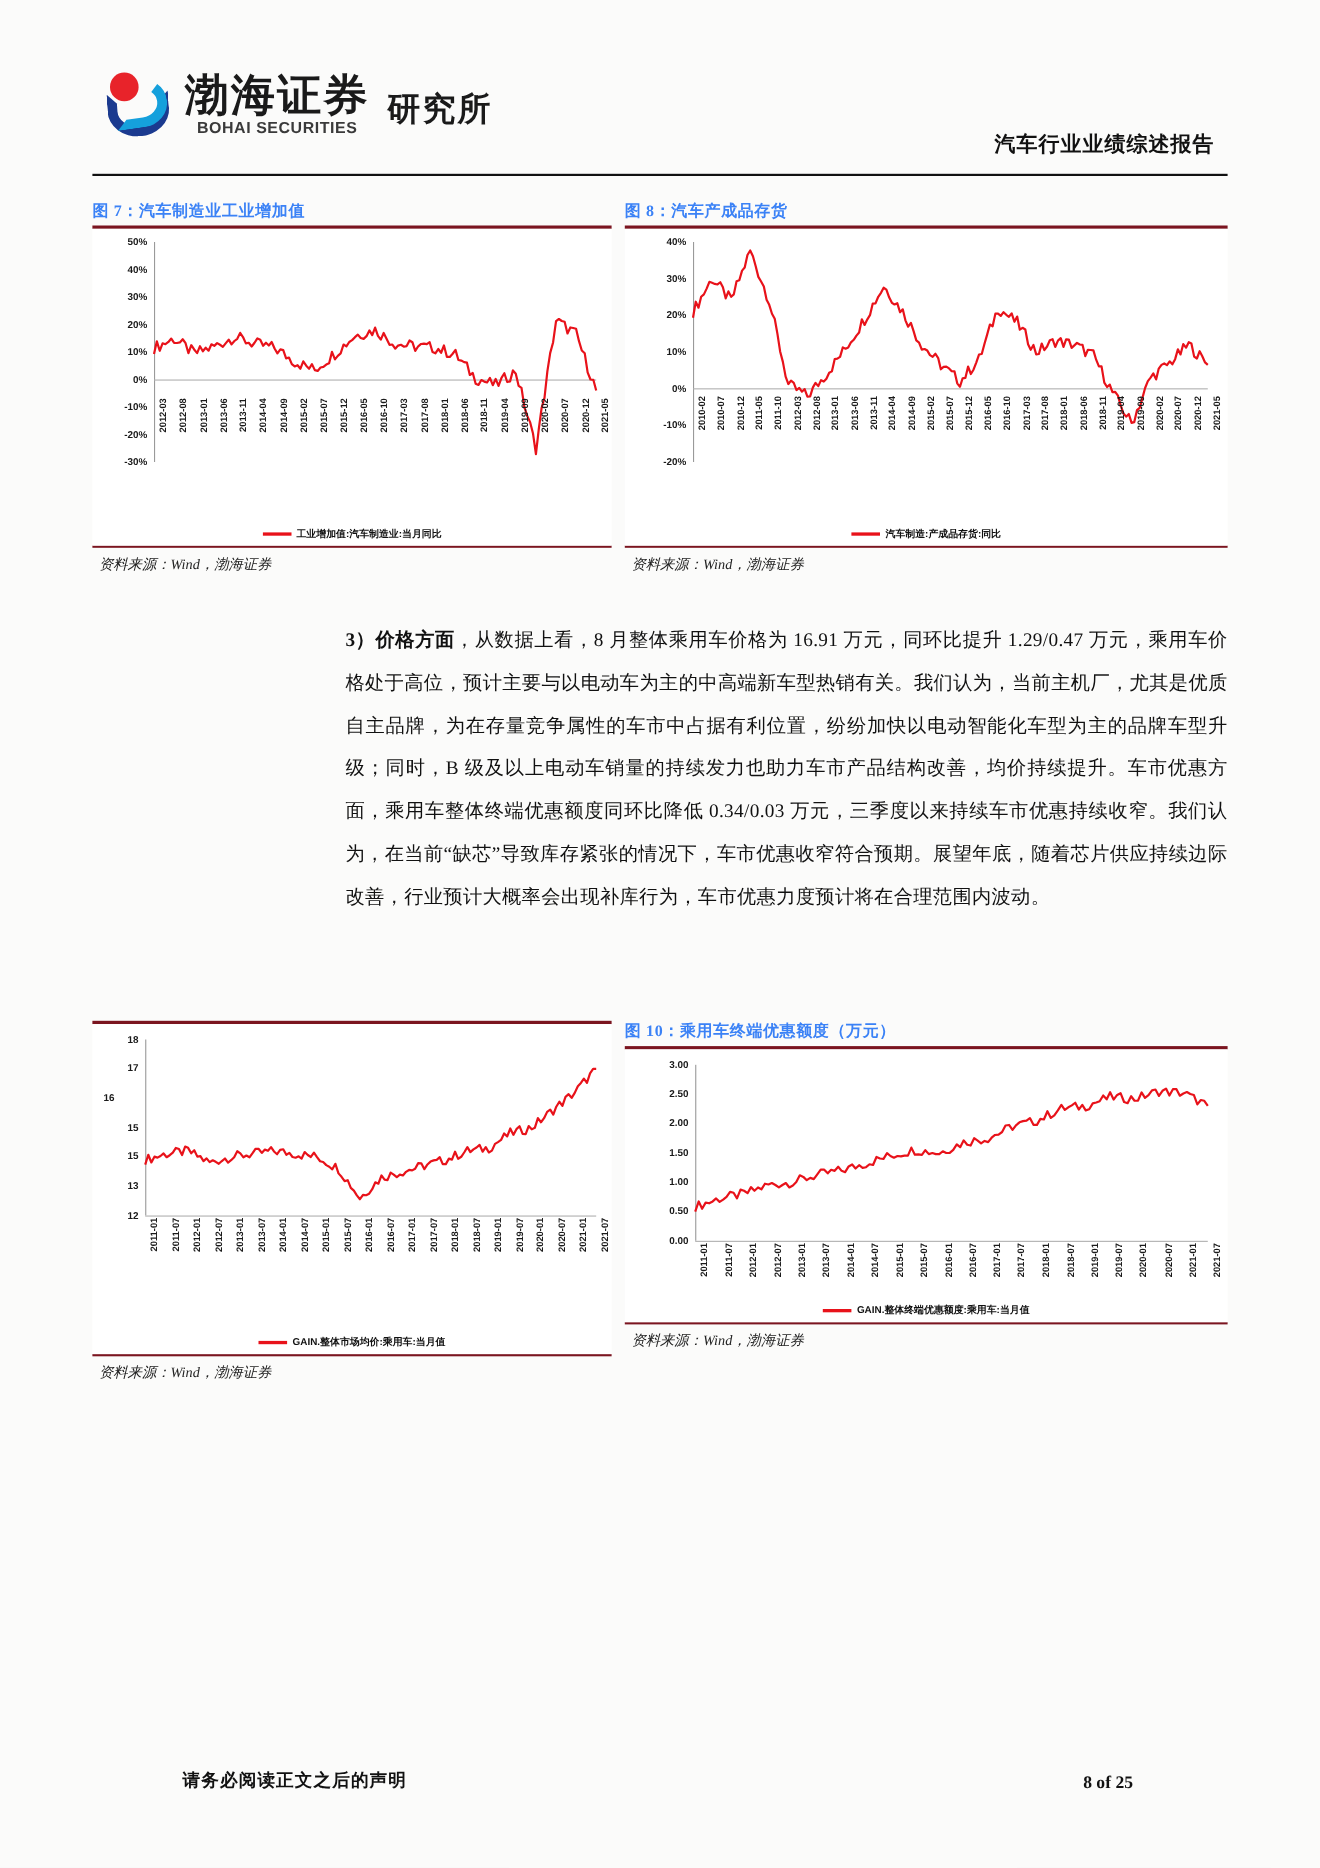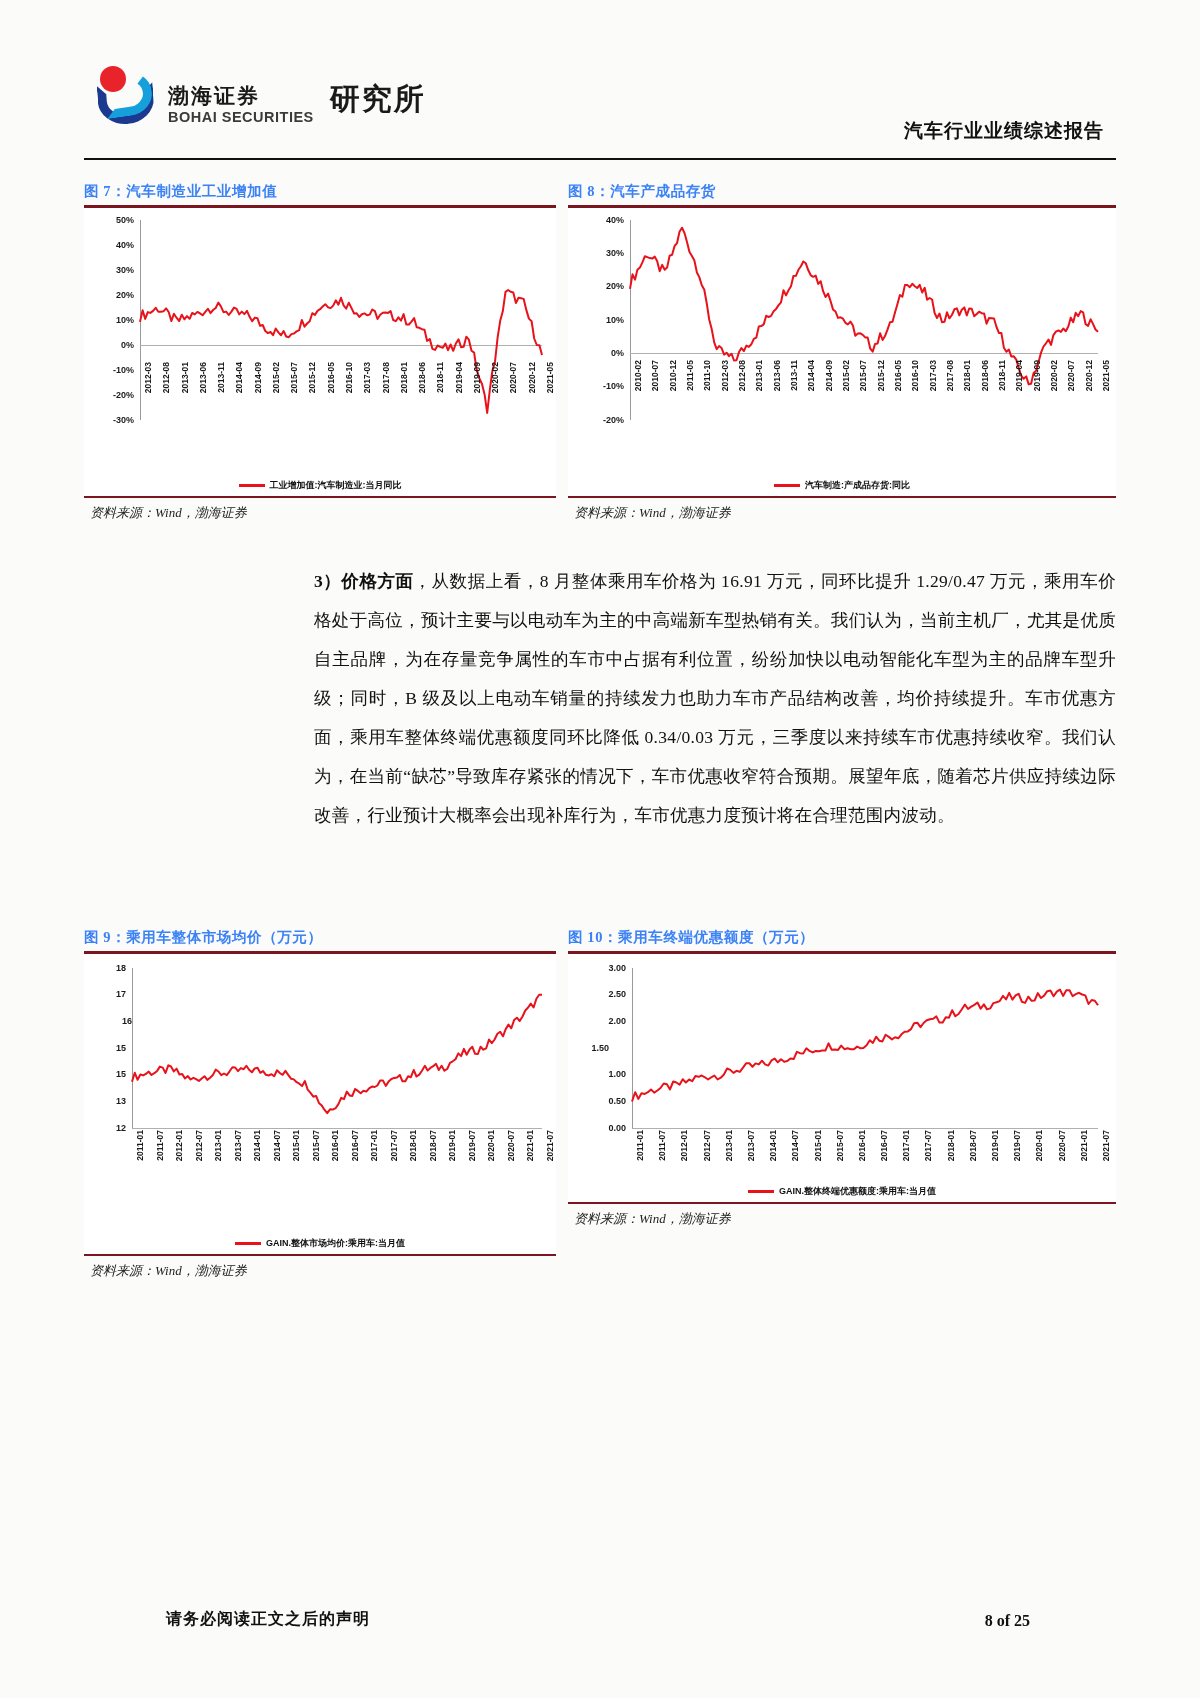--- a/index.html
+++ b/index.html
@@ -38,21 +38,21 @@
   }
   .logo-mark .arc2 {
     position:absolute; left:2px; top:22px; width:56px; height:40px;
     border:9px solid #1b3a8f; border-radius:0 0 50% 50%/0 0 60% 60%;
     border-top-color:transparent;
     transform:rotate(-4deg);
   }
   .logo-text { display:flex; flex-direction:column; line-height:1; }
   .logo-cn {
     font-family:"Liberation Serif", serif;
-    font-weight:bold; font-size:21px; color:#1a1a1a; letter-spacing:2px;
+    font-weight:bold; font-size:40px; color:#1a1a1a; letter-spacing:2px;
   }
   .logo-en {
     font-family:"Liberation Sans", sans-serif;
     font-weight:bold; font-size:14.5px; color:#3a3a3a; letter-spacing:0.5px;
     margin-top:3px;
     text-align:center;
   }
   .logo-suffix {
     font-family:"Liberation Serif", serif;
     font-weight:bold; font-size:30px; color:#1a1a1a; letter-spacing:2px;
@@ -272,27 +272,26 @@
     </div>
     <div class="fig-rule-bot"></div>
     <div class="fig-src">资料来源：Wind，渤海证券</div>
   </div>
 
   <div class="para" style="left:314px; top:562px; width:802px;">
     <b>3）价格方面</b><span>，从数据上看，8 月整体乘用车价格为 16.91 万元，同环比提升 1.29/0.47 万元，乘用车价格处于高位，预计主要与以电动车为主的中高端新车型热销有关。我们认为，当前主机厂，尤其是优质自主品牌，为在存量竞争属性的车市中占据有利位置，纷纷加快以电动智能化车型为主的品牌车型升级；同时，B 级及以上电动车销量的持续发力也助力车市产品结构改善，均价持续提升。车市优惠方面，乘用车整体终端优惠额度同环比降低 0.34/0.03 万元，三季度以来持续车市优惠持续收窄。我们认为，在当前“缺芯”导致库存紧张的情况下，车市优惠收窄符合预期。展望年底，随着芯片供应持续边际改善，行业预计大概率会出现补库行为，车市优惠力度预计将在合理范围内波动。</span>
   </div>
 
   <div class="fig" style="left:84px; top:928px; width:472px;">
-    <div class="fig-title">图 9：乘用车整体市场均价（万元）</div>
     <div class="fig-rule-top"></div>
     <div class="fig-body" style="height:300px;">
       <div class="chart" id="c9">
           <div class="ylab" style="top: 14px; right: 430px;">18</div>
           <div class="ylab" style="top: 40.6667px; right: 430px;">17</div>
-          <div class="ylab" style="top: 67.3333px; right: 424px;">16</div>
+          <div class="ylab" style="top: 67.3333px; right: 452px;">16</div>
           <div class="ylab" style="top: 94px; right: 430px;">15</div>
           <div class="ylab" style="top: 120.667px; right: 430px;">15</div>
           <div class="ylab" style="top: 147.333px; right: 430px;">13</div>
           <div class="ylab" style="top: 174px; right: 430px;">12</div>
           <div class="vaxis" style="left: 48px; top: 14px; height: 160px;"></div>
           <div class="zeroline" style="left: 48px; width: 410px; top: 174px;"></div>
           <svg width="472" height="248" style="position: absolute; left: 0px; top: 0px;">
             <polyline points="48.0,127.8 50.8,118.8 53.6,125.8 56.4,120.5 59.2,121.4 61.9,119.9 64.7,117.6 67.5,121.0 70.3,119.2 73.1,116.9 75.9,112.6 78.7,113.6 81.5,119.0 84.3,111.3 87.0,112.5 89.8,117.4 92.6,114.6 95.4,120.5 98.2,120.1 101.0,124.5 103.8,122.1 106.6,125.5 109.4,123.8 112.1,125.2 114.9,127.0 117.7,124.5 120.5,122.2 123.3,125.9 126.1,123.7 128.9,121.0 131.7,115.6 134.5,117.5 137.3,121.1 140.0,119.5 142.8,121.1 145.6,117.3 148.4,113.3 151.2,113.5 154.0,117.1 156.8,114.1 159.6,115.2 162.4,111.8 165.1,115.8 167.9,118.3 170.7,114.4 173.5,113.8 176.3,118.8 179.1,117.1 181.9,120.8 184.7,121.5 187.5,120.2 190.2,122.2 193.0,116.3 195.8,119.0 198.6,120.8 201.4,116.9 204.2,120.9 207.0,124.7 209.8,125.4 212.6,128.2 215.3,129.7 218.1,132.0 220.9,127.0 223.7,135.7 226.5,138.8 229.3,142.7 232.1,141.9 234.9,148.9 237.7,151.4 240.4,155.7 243.2,159.2 246.0,155.3 248.8,155.6 251.6,154.2 254.4,150.1 257.2,143.8 260.0,145.1 262.8,137.6 265.6,141.4 268.3,141.9 271.1,135.0 273.9,136.9 276.7,139.2 279.5,136.8 282.3,137.6 285.1,134.3 287.9,132.6 290.7,133.0 293.4,131.5 296.2,126.4 299.0,126.6 301.8,131.9 304.6,127.6 307.4,125.0 310.2,123.9 313.0,123.4 315.8,121.0 318.5,127.3 321.3,127.3 324.1,122.3 326.9,123.2 329.7,116.0 332.5,122.5 335.3,120.6 338.1,116.5 340.9,111.8 343.6,116.4 346.4,113.9 349.2,112.2 352.0,109.8 354.8,116.0 357.6,111.8 360.4,116.7 363.2,115.0 366.0,108.9 368.7,107.3 371.5,105.3 374.3,99.4 377.1,102.1 379.9,94.9 382.7,100.7 385.5,95.5 388.3,92.8 391.1,99.8 393.9,100.0 396.6,92.7 399.4,95.7 402.2,94.3 405.0,85.5 407.8,89.2 410.6,85.5 413.4,79.8 416.2,77.8 419.0,82.3 421.7,75.1 424.5,70.6 427.3,74.3 430.1,66.1 432.9,63.7 435.7,67.0 438.5,62.5 441.3,56.5 444.1,53.5 446.8,49.6 449.6,53.5 452.4,44.8 455.2,40.7 458.0,40.7" fill="none" stroke="#e8121a" stroke-width="2" stroke-linejoin="round"></polyline>
           </svg>
           <div class="xtick" style="left: 51px; top: 176px; bottom: auto; transform-origin: left top; transform: rotate(-90deg) translateX(-100%);">2011-01</div>
@@ -328,21 +327,21 @@
   </div>
 
   <div class="fig" style="left:568px; top:928px; width:548px;">
     <div class="fig-title">图 10：乘用车终端优惠额度（万元）</div>
     <div class="fig-rule-top"></div>
     <div class="fig-body" style="height:248px;">
       <div class="chart" id="c10">
           <div class="ylab" style="top: 14px; right: 490px;">3.00</div>
           <div class="ylab" style="top: 40.6667px; right: 490px;">2.50</div>
           <div class="ylab" style="top: 67.3333px; right: 490px;">2.00</div>
-          <div class="ylab" style="top: 94px; right: 507px; margin-left: 16px;">1.50</div>
+          <div class="ylab" style="top: 94px; right: 490px; margin-left: 16px;">1.50</div>
           <div class="ylab" style="top: 120.667px; right: 490px;">1.00</div>
           <div class="ylab" style="top: 147.333px; right: 490px;">0.50</div>
           <div class="ylab" style="top: 174px; right: 490px;">0.00</div>
           <div class="vaxis" style="left: 64px; top: 14px; height: 160px;"></div>
           <div class="zeroline" style="left: 64px; width: 466px; top: 174px;"></div>
           <svg width="548" height="248" style="position: absolute; left: 0px; top: 0px;">
             <polyline points="64.0,147.5 67.2,138.2 70.3,144.9 73.5,139.3 76.7,139.9 79.9,138.2 83.0,135.5 86.2,138.6 89.4,136.5 92.5,134.0 95.7,129.5 98.9,130.3 102.0,135.4 105.2,127.5 108.4,128.5 111.6,130.7 114.7,125.2 117.9,128.5 121.1,125.5 124.2,127.2 127.4,122.1 130.6,122.8 133.7,121.5 136.9,123.3 140.1,125.5 143.3,123.3 146.4,121.5 149.6,125.5 152.8,123.7 155.9,120.5 159.1,114.5 162.3,115.9 165.4,118.9 168.6,116.8 171.8,117.9 175.0,113.6 178.1,109.3 181.3,109.3 184.5,112.7 187.6,109.4 190.8,110.4 194.0,106.7 197.1,110.4 200.3,111.6 203.5,106.4 206.7,104.6 209.8,108.3 213.0,105.3 216.2,107.7 219.3,107.1 222.5,104.4 225.7,105.1 228.8,97.8 232.0,99.2 235.2,99.5 238.4,94.3 241.5,96.9 244.7,98.4 247.9,96.9 251.0,97.3 254.2,96.6 257.4,96.6 260.5,89.3 263.7,95.7 266.9,95.4 270.1,95.9 273.2,91.6 276.4,95.2 279.6,94.2 282.7,95.2 285.9,95.2 289.1,92.6 292.2,94.2 295.4,94.1 298.6,91.3 301.8,86.3 304.9,88.9 308.1,82.7 311.3,86.7 314.4,87.4 317.6,80.7 320.8,82.9 323.9,85.4 327.1,83.2 330.3,84.3 333.5,80.3 336.6,77.8 339.8,77.4 343.0,75.1 346.1,69.2 349.3,68.7 352.5,73.2 355.6,69.0 358.8,66.3 362.0,65.2 365.2,64.7 368.3,62.4 371.5,68.6 374.7,68.6 377.8,63.2 381.0,63.7 384.2,56.2 387.3,62.3 390.5,60.0 393.7,55.5 396.9,50.5 400.0,55.0 403.2,52.6 406.4,50.9 409.5,48.5 412.7,54.7 415.9,50.4 419.0,55.4 422.2,54.4 425.4,49.1 428.6,48.3 431.7,47.1 434.9,41.9 438.1,45.4 441.2,38.9 444.4,45.6 447.6,41.4 450.7,39.8 453.9,47.8 457.1,48.9 460.3,42.6 463.4,46.7 466.6,46.5 469.8,39.1 472.9,44.0 476.1,41.6 479.3,37.2 482.4,36.5 485.6,42.3 488.8,37.6 492.0,35.6 495.1,41.9 498.3,36.2 501.5,36.2 504.6,42.1 507.8,40.1 511.0,38.8 514.1,40.5 517.3,41.4 520.5,50.0 523.7,46.0 526.8,46.7 530.0,51.3" fill="none" stroke="#e8121a" stroke-width="2" stroke-linejoin="round"></polyline>
           </svg>
           <div class="xtick" style="left: 67px; top: 176px; bottom: auto; transform-origin: left top; transform: rotate(-90deg) translateX(-100%);">2011-01</div>
           <div class="xtick" style="left: 89.1905px; top: 176px; bottom: auto; transform-origin: left top; transform: rotate(-90deg) translateX(-100%);">2011-07</div>

